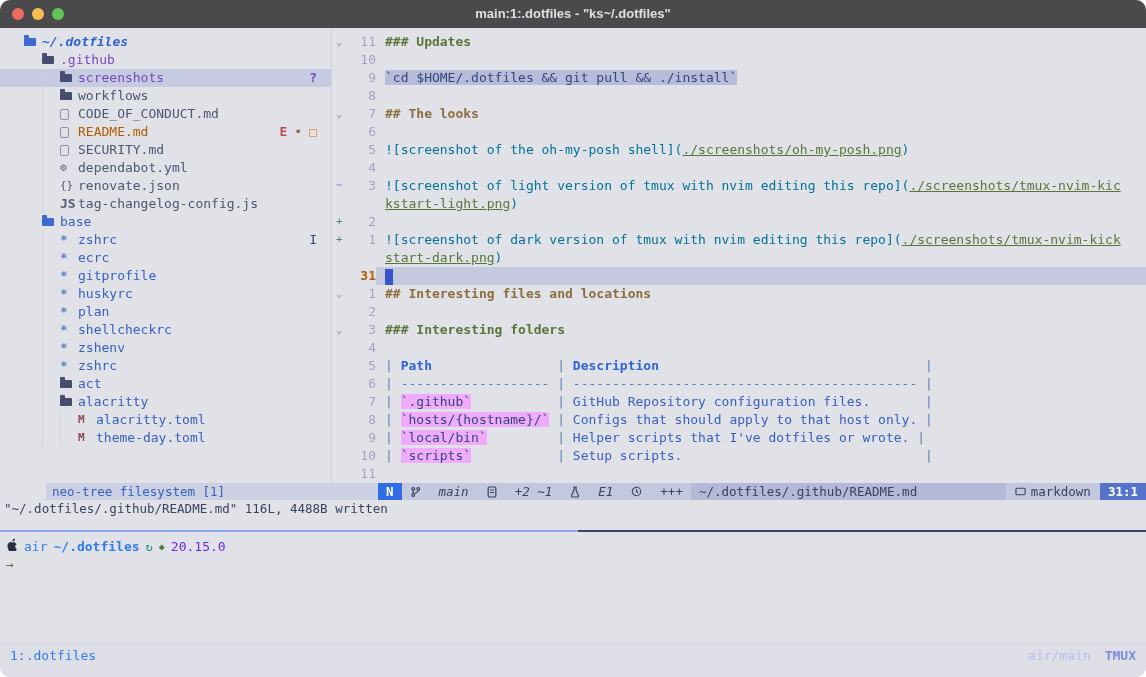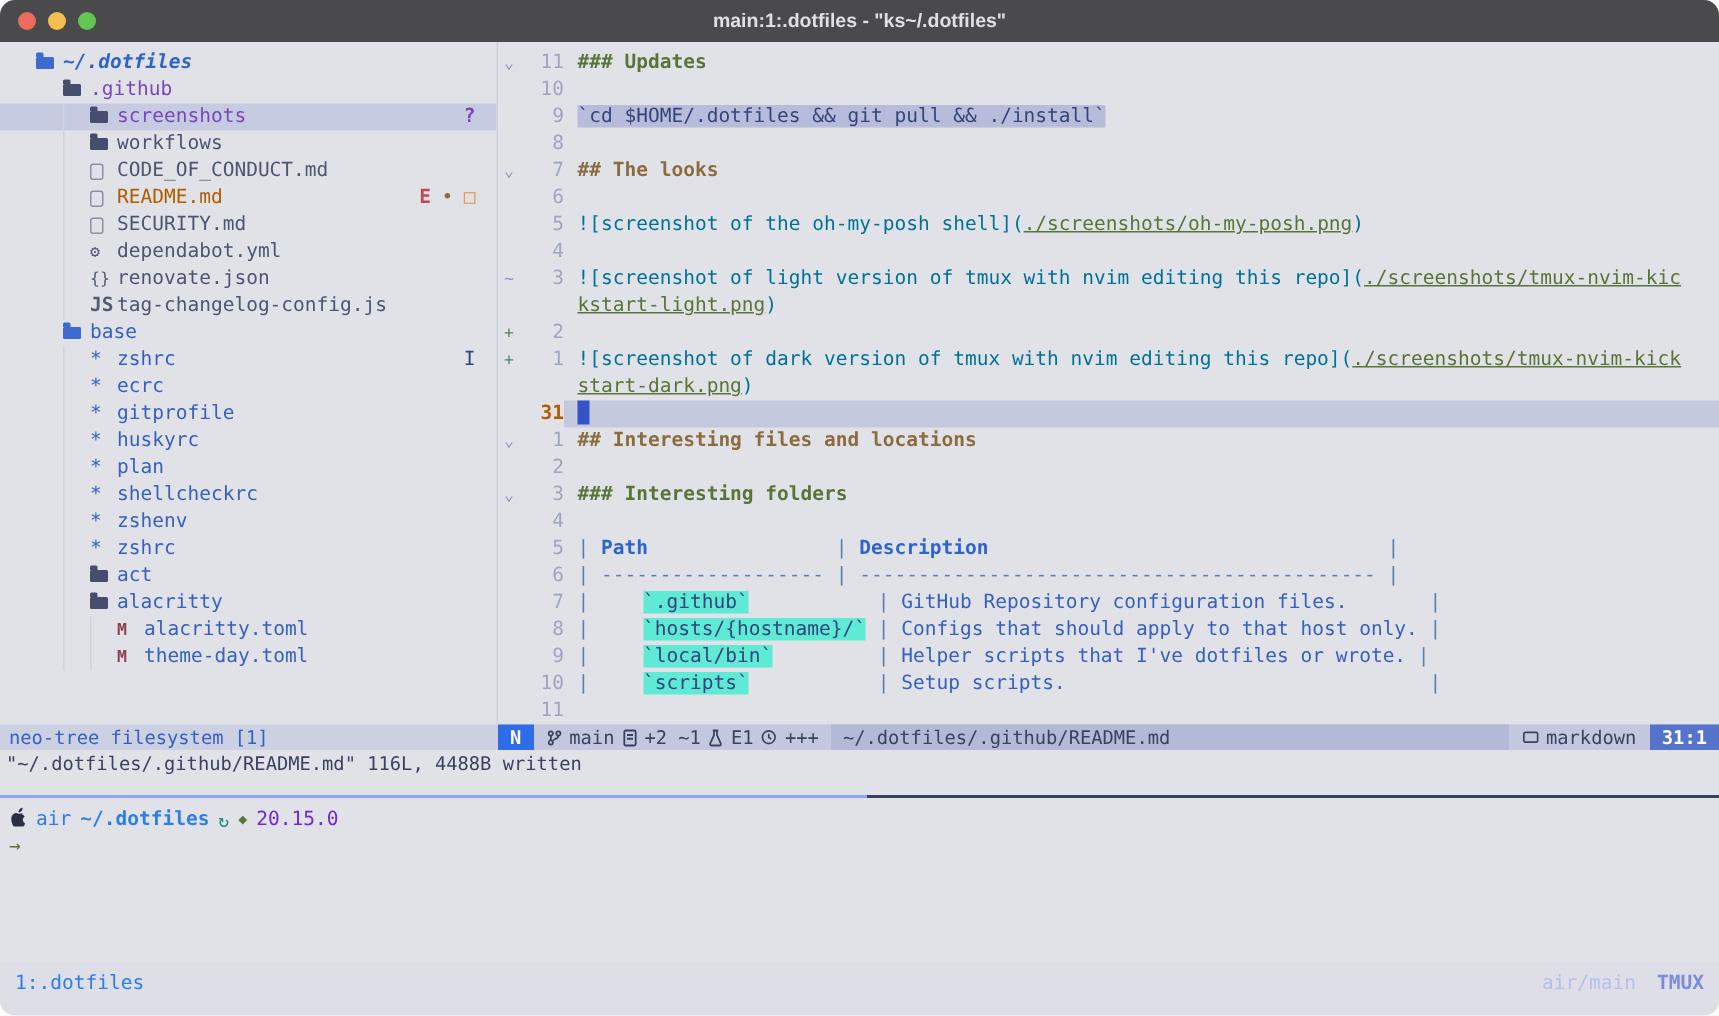--- a/index.html
+++ b/index.html
@@ -56,27 +56,27 @@
   .cursor{display:inline-block;width:8px;height:16px;background:#3554c8;vertical-align:middle;}
   .s-h2{color:#8c6c3e;font-weight:bold;}
   .s-h3{color:#587539;font-weight:bold;}
   .s-tx{color:#007197;}
   .s-ln{color:#587539;text-decoration:underline;}
   .s-code{color:#33467c;background:#b7bcda;}
   .s-pp{color:#5a7fb5;}
   .s-th{color:#2e63d2;font-weight:bold;}
   .s-cd{color:#3760bf;}
   .s-dash{color:#5a7fb5;}
-  .s-cc{color:#33467c;background:#5eead4;margin-left:28px;}
+  .s-cc{color:#33467c;background:#f0abfc;}
   
   .statusrow{height:17px;display:flex;flex:none;font-size:12.5px;line-height:17px;}
-  .neotree-status{width:332px;flex:none;background:#ccd0e3;color:#3760bf;padding-left:6px;box-sizing:border-box;}
+  .neotree-status{width:332px;flex:none;background:#ccd0e3;color:#3760bf;padding-left:6px;box-sizing:border-box;margin-left:46px;}
   .lualine{flex:1;display:flex;background:#c3c8de;color:#3b4261;align-items:center;}
   .mode{background:#2e6de5;color:#ffffff;font-weight:bold;padding:0 8px;height:17px;flex:none;}
-  .sl-seg{display:flex;align-items:center;gap:5px;padding:0 8px;flex:none;}
+  .sl-seg{display:flex;align-items:center;gap:18px;padding:0 8px;flex:none;font-style:italic;}
   .sl-path{flex:1;background:#b3b9d6;padding:0 8px;height:17px;}
   .sl-ft{display:flex;align-items:center;gap:5px;padding:0 9px;flex:none;}
   .pos{background:#5673cc;color:#ffffff;font-weight:bold;padding:0 8px;height:17px;flex:none;}
   .sl-icon{display:inline-flex;}
   
   .cmdline{height:17px;flex:none;color:#3b4261;padding-left:4px;font-size:12.5px;line-height:17px;}
   .spacer13{height:13px;flex:none;}
   .divider{height:2px;flex:none;display:flex;}
   .divider .dl{width:578px;background:#8da8f0;}
   .divider .dr{flex:1;background:#3b4261;}

